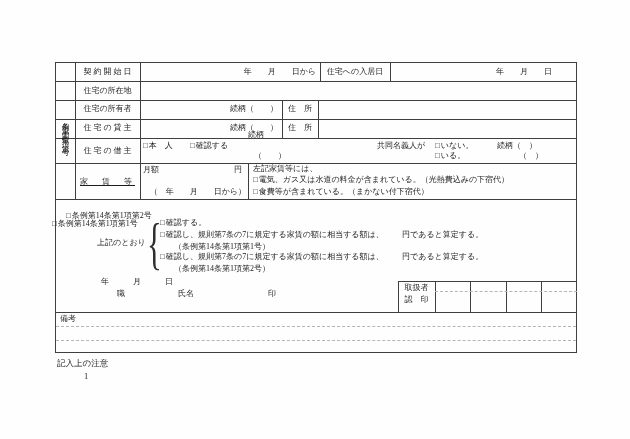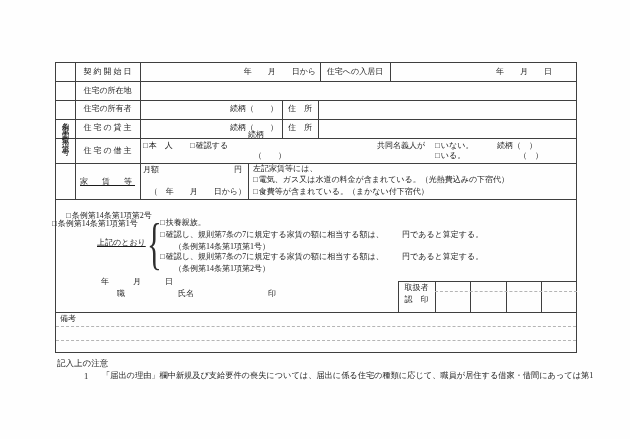--- a/index.html
+++ b/index.html
@@ -118,24 +118,24 @@
     <span class="cbx"></span><span>食費等が含まれている。（まかない付下宿代）</span>
   </div>
 
   <div class="t" style="left:52px;top:199px;margin-top:20px;">
     <span class="cbx"></span><span>条例第14条第1項第1号</span>
   </div>
   <div class="t" style="left:66px;top:211px;">
     <span class="cbx"></span><span>条例第14条第1項第2号</span>
   </div>
 
-  <div class="t" style="left:97px;top:238px;text-decoration:underline;">上記のとおり</div>
+  <div class="t" style="left:97px;top:238px;">上記のとおり</div>
   <div class="brace" style="left:147px;top:216px;"></div>
   <div class="t" style="left:160px;top:218px;">
-    <span class="cbx"></span><span>扶養親族。</span>
+    <span class="cbx"></span><span>確認する。</span>
   </div>
   <div class="t" style="left:160px;top:230px;">
     <span class="cbx"></span><span>確認し、規則第7条の7に規定する家賃の額に相当する額は、</span>
   </div>
   <div class="field" style="left:365px;top:229px;width:35px;height:11px;"></div>
   <div class="t" style="left:402px;top:230px;">円であると算定する。</div>
   <div class="t" style="left:174px;top:242px;">（条例第14条第1項第1号）</div>
   <div class="t" style="left:160px;top:252px;">
     <span class="cbx"></span><span>確認し、規則第7条の7に規定する家賃の額に相当する額は、</span>
   </div>
@@ -154,15 +154,14 @@
   <div class="field" style="left:436px;top:282px;width:33px;height:29px;"></div>
   <div class="field" style="left:471px;top:282px;width:34px;height:29px;"></div>
   <div class="field" style="left:507px;top:282px;width:33px;height:29px;"></div>
   <div class="field" style="left:542px;top:282px;width:34px;height:29px;"></div>
 
   <div class="t" style="left:60px;top:314px;">備考</div>
   <div class="field" style="left:57px;top:325px;width:518px;height:27px;"></div>
 
   <div class="t fs85" style="left:57px;top:358px;">記入上の注意</div>
   <div class="t fs85" style="left:84px;top:371px;">1</div>
-  <div class="t" style="left:102px;top:371px;font-size:8.2px;">「届出の理由」欄中新規及び支給要件の喪失については、届出に係る住宅の種類に応じて、職員が居住する借家・借間にあっては第1</div>
 
 </div>
 
 </body></html>

